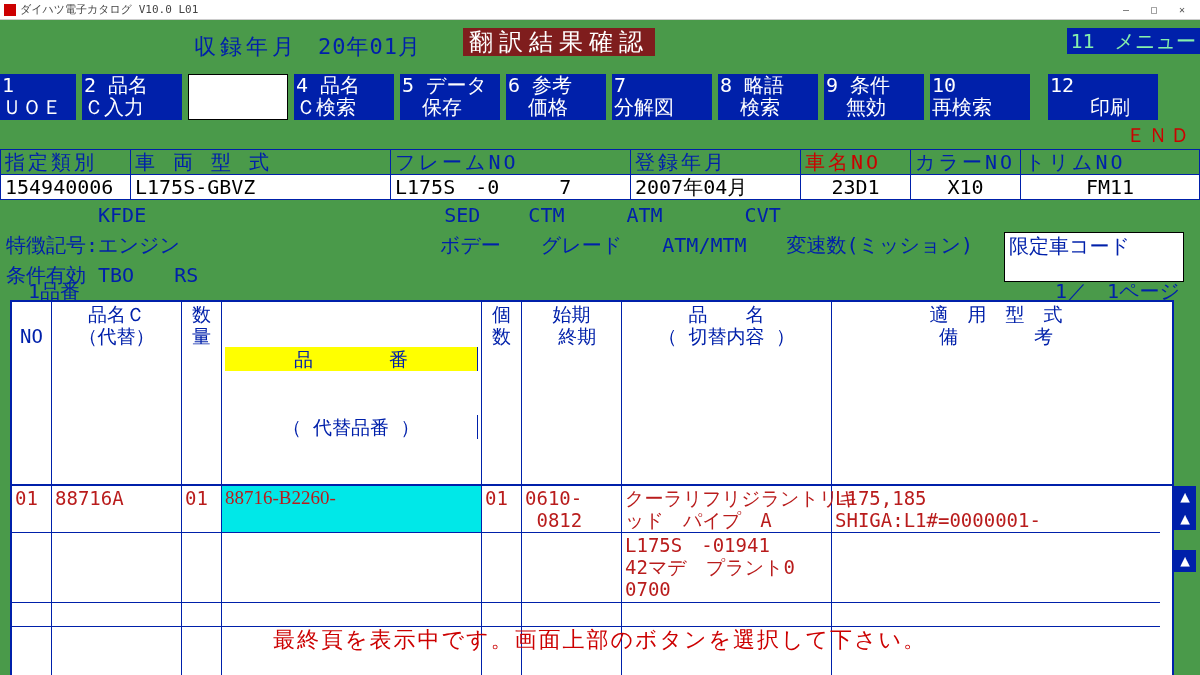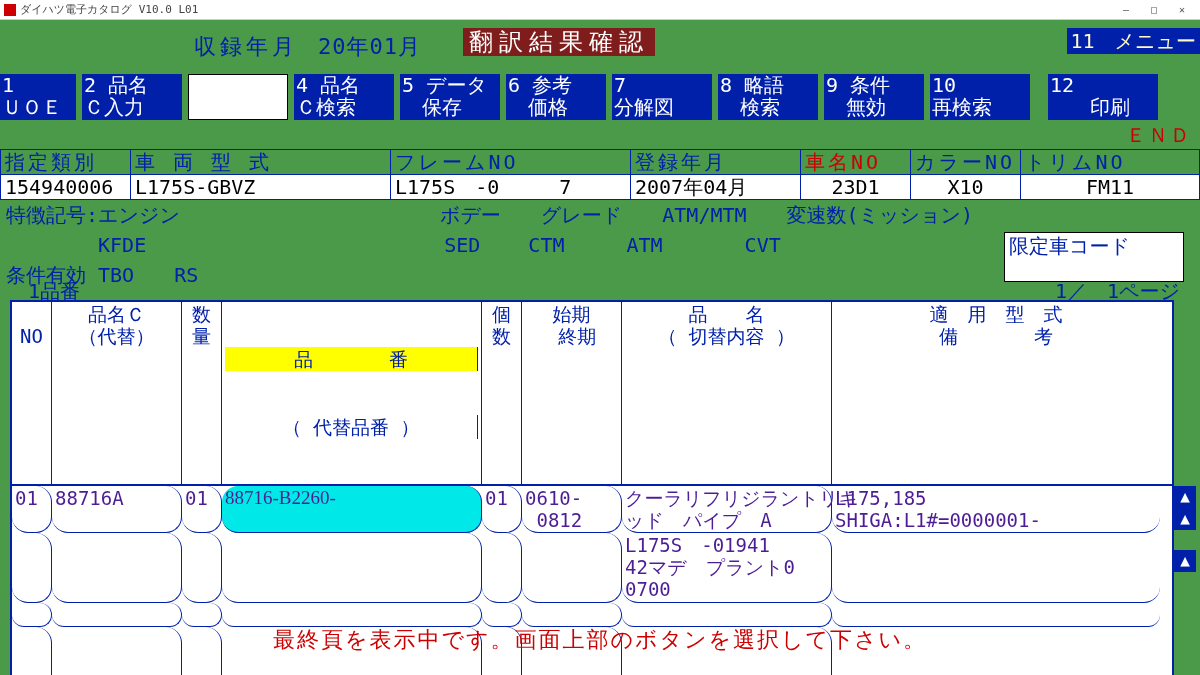--- a/index.html
+++ b/index.html
@@ -50,21 +50,21 @@
     gap:8px;
   }
   .header-label {
     color:#0020aa;
     font-size:22px;
     letter-spacing:4px;
     padding:4px 6px;
   }
   .menu-btn {
     background:#0020aa;
-    color:#fef9c3;
+    color:#86efac;
     font-size:20px;
     line-height:22px;
     padding:2px 4px;
     white-space:pre;
     min-width:70px;
     margin-left:11px;
   }
   .func-row {
     display:flex;
     gap:6px;
@@ -165,21 +165,21 @@
   .col-qty  { width:40px; }
   .col-pn   { width:260px; }
   .col-cnt  { width:40px; }
   .col-date { width:100px; }
   .col-desc { width:210px; }
   .col-model{ width:328px; border-right:none !important; }
   .hlyellow { background:#ffff00; }
   .hlcyan   { background:#00e8e8;font-family:Liberation Serif, serif; }
   .parts-body { height:290px; position:relative; }
   .parts-row { display:flex; }
-  .parts-row div { color:#4c1d95; border-bottom:1px solid #0020aa; min-height:24px;border-radius:16px; }
+  .parts-row div { color:#b91c1c; border-bottom:1px solid #0020aa; min-height:24px; }
   .scroll-col {
     position:absolute;
     right:-24px;
     top:0;
     width:22px;
     height:100%;
     display:flex;
     flex-direction:column;
     justify-content:space-between;
   }
@@ -276,32 +276,32 @@
       <td class="val">L175S　-0　　　7</td>
       <td class="val">2007年04月</td>
       <td class="val" style="text-align:center">23D1</td>
       <td class="val" style="text-align:center">X10</td>
       <td class="val" style="text-align:center">FM11</td>
     </tr>
   </tbody>
     </table>
 
   <div class="spec-line">
+    <span>　　　　 KFDE</span>
+    <span style="margin-left:258px">SED</span>
+    <span style="margin-left:8px">CTM</span>
+    <span style="margin-left:22px">ATM</span>
+    <span style="margin-left:42px">CVT</span>
+  </div>
+  <div class="spec-line">
     <span>特徴記号:エンジン</span>
     <span style="margin-left:220px">ボデー</span>
     <span>グレード</span>
     <span>ATM/MTM</span>
     <span>変速数(ミッション)</span>
-  </div>
-  <div class="spec-line">
-    <span>　　　　 KFDE</span>
-    <span style="margin-left:258px">SED</span>
-    <span style="margin-left:8px">CTM</span>
-    <span style="margin-left:22px">ATM</span>
-    <span style="margin-left:42px">CVT</span>
   </div>
   <div class="spec-line">
     <span>条件有効 TBO　　RS</span>
   </div>
 
   <div class="limited-box">
     <div>限定車コード</div>
   </div>
 
   <div class="parts-label">1品番</div>

